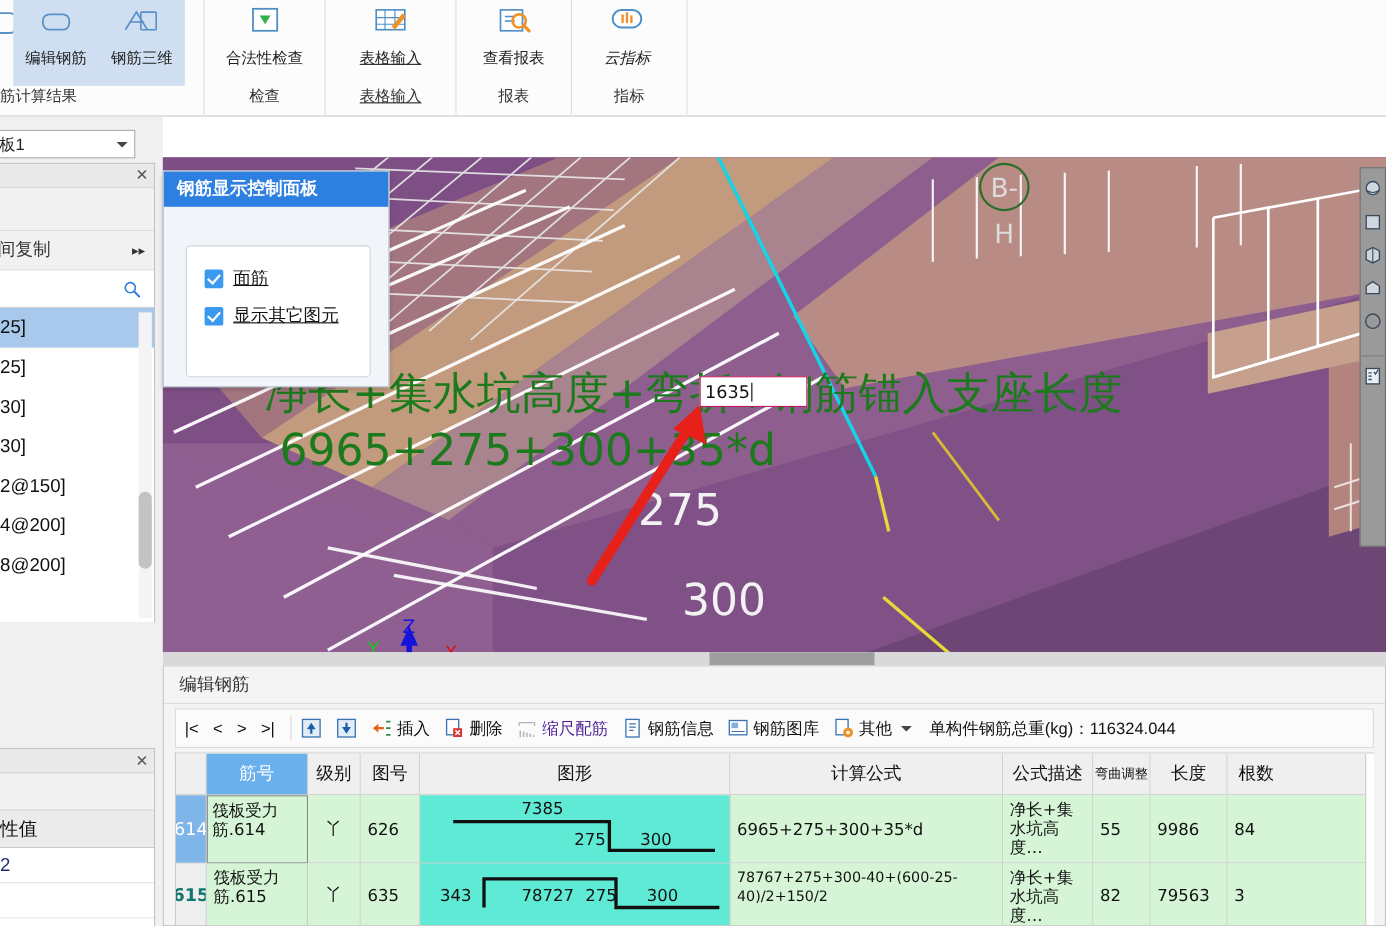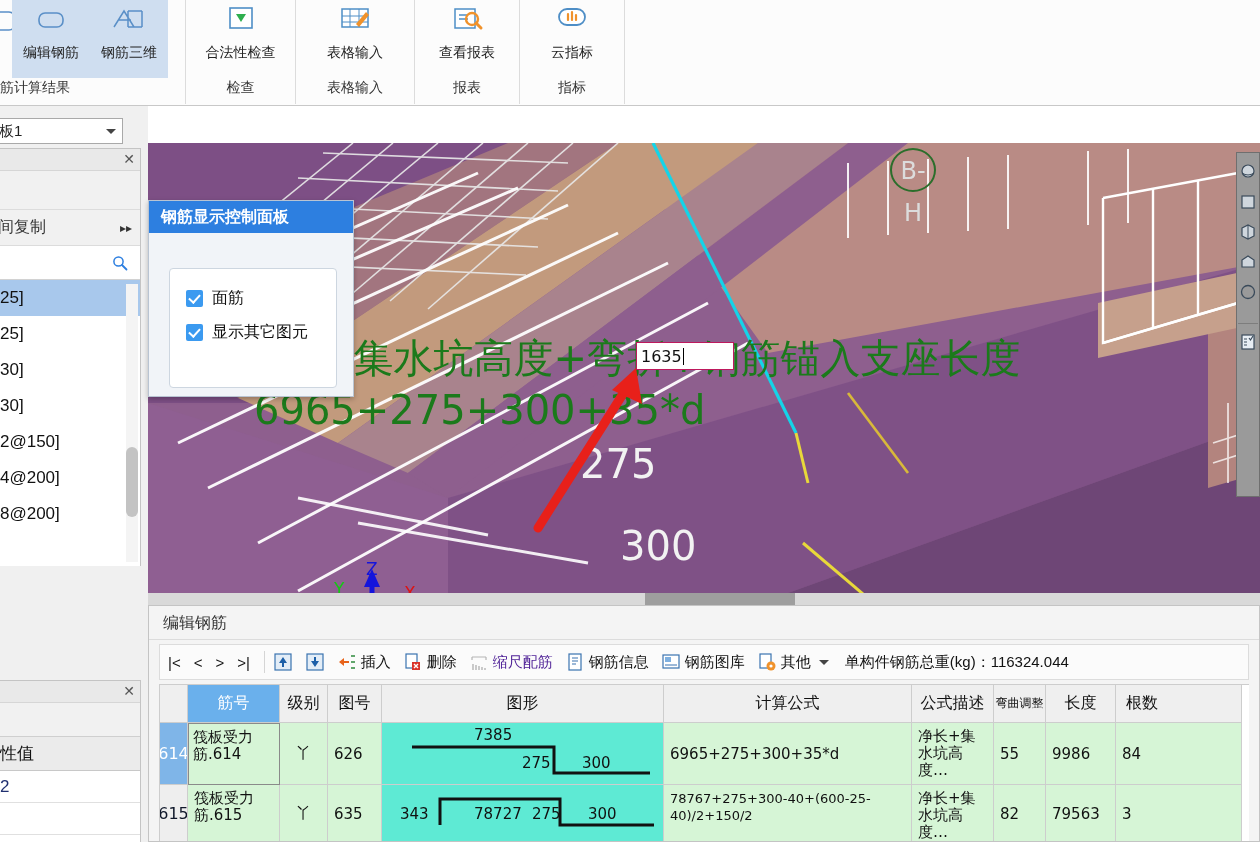--- a/index.html
+++ b/index.html
@@ -139,32 +139,31 @@
     overflow: hidden;
     background: #8e5f8e;
   }
   #view3d .layer { position: absolute; left:0; top:0; width: 100%; height: 100%; }
 
   
   #rebar-panel {
     position: absolute; left: 148px; top: 155px; width: 206px; height: 197px;
     background: #f1f4f8; border: 1px solid #b9c4d2;
     box-shadow: 0 2px 5px rgba(0,0,0,0.25);
-    margin-top: 45px;
   }
   #rebar-panel-title {
     height: 32px; background: #2d7fe0; color: #fff;
     font-size: 16px; line-height: 32px; padding-left: 12px; font-weight: bold;
   }
   #rebar-panel-body {
     position: absolute; left: 20px; top: 67px; width: 168px; height: 120px;
     background: #fff; border: 1px solid #cdd6e0; border-radius: 4px;
     padding: 12px 0 0 16px;
   }
-  .chk-row { display: flex; align-items: center; height: 34px; font-size: 16px; color: #111; }
+  .chk-row { display: flex; align-items: center; height: 34px; font-size: 16px; color: #111; text-decoration: underline; }
   .chk {
     width: 17px; height: 17px; background: #3b9af0; border-radius: 2px;
     margin-right: 9px; position: relative; flex: none;
   }
   .chk::after {
     content: ""; position: absolute; left: 5px; top: 2px;
     width: 5px; height: 9px; border: solid #fff; border-width: 0 2px 2px 0;
     transform: rotate(42deg);
   }
 
@@ -268,21 +267,21 @@
     border-right: 1px solid #cdcdcd; border-bottom: 1px solid #cdcdcd;
     background: #d6f5d6; font-size: 15px; color: #111;
     display: flex; align-items: center; padding: 0 6px;
     font-family: "DejaVu Sans", sans-serif;
     overflow: hidden;
   }
   .td.rowhdr {
     background: #7fb5e8; color: #fff; justify-content: center; padding: 0;
     font-size: 16px;
   }
-  .td.rowhdr.alt { background: #eeeeee; color: #0f172a; }
+  .td.rowhdr.alt { background: #eeeeee; color: #0f766e; font-weight: bold; }
   .td.name { background: #d6f5d6; border: 1px solid #8a8a8a; font-size: 15px; line-height: 17px; display: block; padding: 5px 4px 0 4px;}
   .td.center { justify-content: center; padding: 0; }
   .td.wrap { line-height: 17px; display: block; padding-top: 5px; }
   .td.shape { padding: 0; position: relative; background: #5eead4; }
 
   .c-idx { width: 28px; }
   .c-name { width: 92px; }
   .c-level { width: 48px; }
   .c-num { width: 54px; }
   .c-shape { width: 282px; }
@@ -338,21 +337,21 @@
               <rect x="7" y="2" width="22" height="20" fill="#fff" stroke="#4e8ec6" stroke-width="1.6"></rect>
               <path d="M13 8 L18 16 L23 8 Z" fill="#2faf4e"></path>
             </svg>
           </div>
           <div class="lbl">合法性检查</div>
         </div>
       </div>
       <div class="rb-group-title">检查</div>
     </div>
 
-    <div class="rb-group" style="width:119px;">
+    <div class="rb-group" style="width:119px;text-decoration:underline;">
       <div class="rb-group-items" style="justify-content:center;">
         <div class="rb-btn wide">
           <div class="ico">
             <svg width="38" height="34" viewBox="0 0 38 34">
               <rect x="6" y="3" width="26" height="18" fill="#fff" stroke="#4e8ec6" stroke-width="1.5"></rect>
               <path d="M6 10 H32 M6 16 H32 M14 3 V21 M23 3 V21" stroke="#4e8ec6" stroke-width="1"></path>
               <path d="M20 18 L30 6 L33 9 L23 21 Z" fill="#f0922b"></path>
             </svg>
           </div>
           <div class="lbl">表格输入</div>
@@ -372,21 +371,21 @@
               <path d="M28 17 L33 22" stroke="#f0922b" stroke-width="3" stroke-linecap="round"></path>
             </svg>
           </div>
           <div class="lbl">查看报表</div>
         </div>
       </div>
       <div class="rb-group-title">报表</div>
     </div>
 
     <div class="rb-group" style="width:105px;">
-      <div class="rb-group-items" style="justify-content:center;">
+      <div class="rb-group-items" style="justify-content:flex-start;font-style:italic;">
         <div class="rb-btn wide">
           <div class="ico">
             <svg width="40" height="34" viewBox="0 0 40 34">
               <rect x="7" y="3" width="26" height="16" rx="8" fill="#fff" stroke="#4e8ec6" stroke-width="1.8"></rect>
               <path d="M16 14 V8 M20 14 V6 M24 14 V9" stroke="#f0922b" stroke-width="2.2" stroke-linecap="round"></path>
             </svg>
           </div>
           <div class="lbl">云指标</div>
         </div>
       </div>

